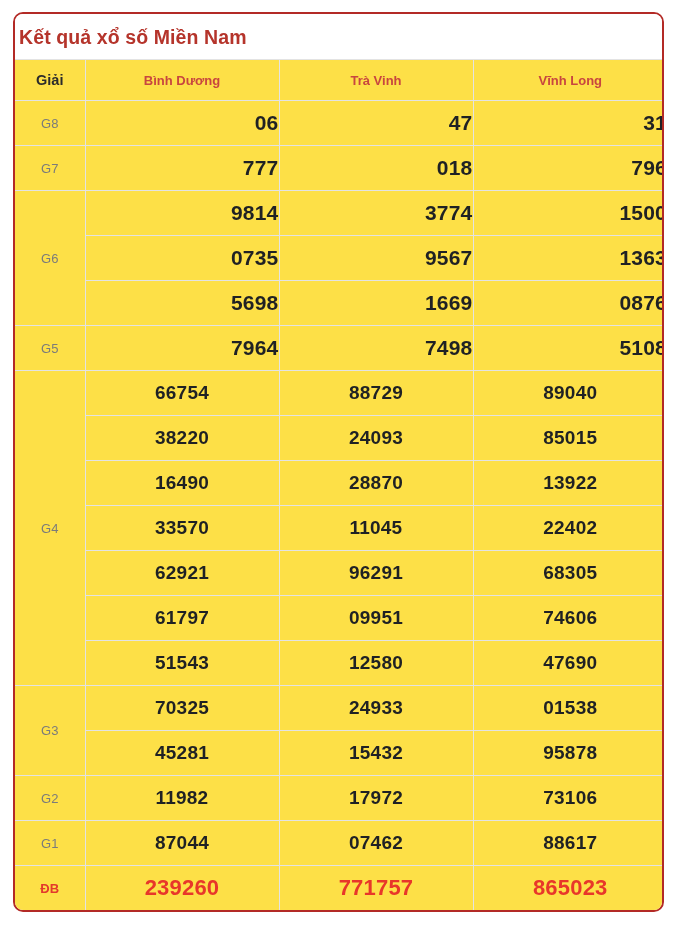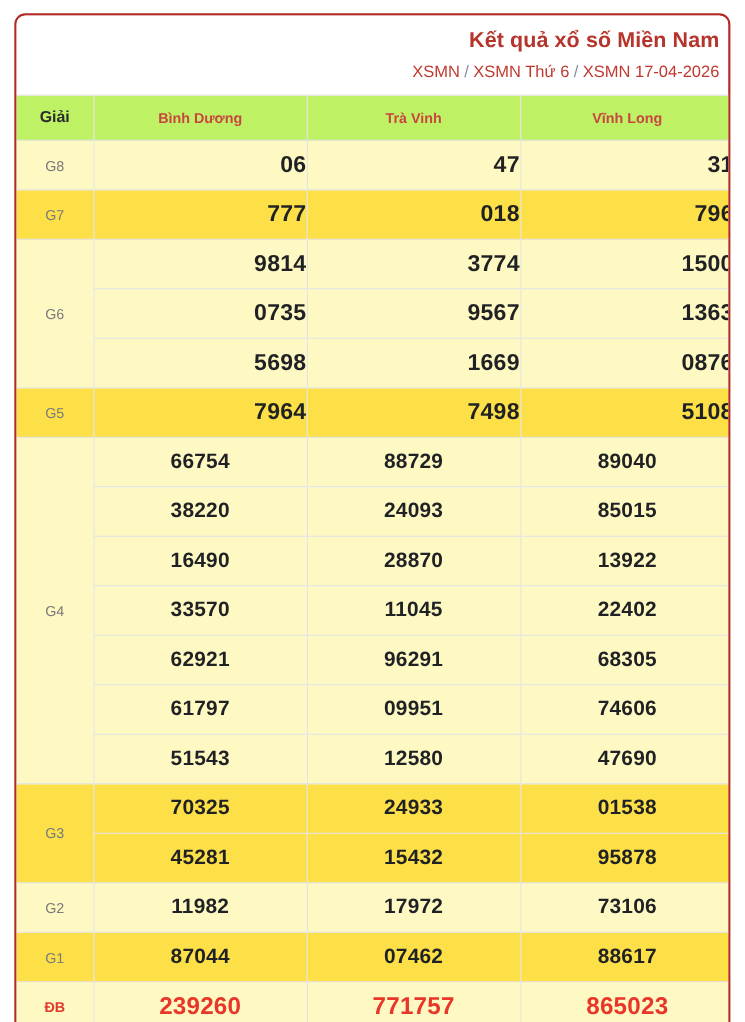--- a/index.html
+++ b/index.html
@@ -26,22 +26,22 @@
   
   .result-card {
     border: 2px solid #b32a26;
     border-radius: 10px;
     background: #ffffff;
     overflow: hidden;
     box-sizing: border-box;
   }
 
   .card-header {
-    padding: 12px 8px 10px 24px;
-    text-align: right;
+    padding: 12px 8px 10px 4px;
+    text-align: left;
     background: #ffffff;
   }
   .card-title {
     font-size: 19.5px;
     font-weight: bold;
     color: #b5342b;
     letter-spacing: .1px;
     line-height: 1.2;
   }
   .breadcrumb {
@@ -71,21 +71,21 @@
     border-top: 1px solid #e3e3e3;
     border-right: 1px solid #e3e3e3;
     text-align: center;
     vertical-align: middle;
     padding: 0;
   }
   table.result-table th:last-child,
   table.result-table td:last-child { border-right: none; }
 
   thead th {
-    background: #bef264;
+    background: #fde047;
     height: 40px;
     font-weight: bold;
     border-top: none;
   }
   th.prize-head {
     font-size: 14.5px;
     color: #2b2b2b;
     font-weight: bold;
   }
   th.prov-head {
@@ -115,33 +115,32 @@
   td.num.big {
     font-size: 21px;
     text-align: right;
   }
   td.num.special {
     color: #e8372a;
     font-size: 22px;
     font-weight: bold;
   }
 
-  tr.shaded td { background: #fef9c3; }
+  tr.shaded td { background: #fde047; }
   tr.plain  td { background: #fde047; }
 </style>
 </head>
 <body>
 
 <div class="page">
 
   <div class="result-card">
 
     <div class="card-header">
       <div class="card-title">Kết quả xổ số Miền Nam</div>
-      <div class="breadcrumb"><span class="crumb">XSMN</span><span class="sep">/</span><span class="crumb">XSMN Thứ 6</span><span class="sep">/</span><span class="crumb">XSMN 17-04-2026</span></div>
     </div>
 
     <table class="result-table">
       <colgroup>
         <col class="c-prize">
         <col class="c-prov">
         <col class="c-prov">
         <col class="c-prov">
       </colgroup>
       <thead>

